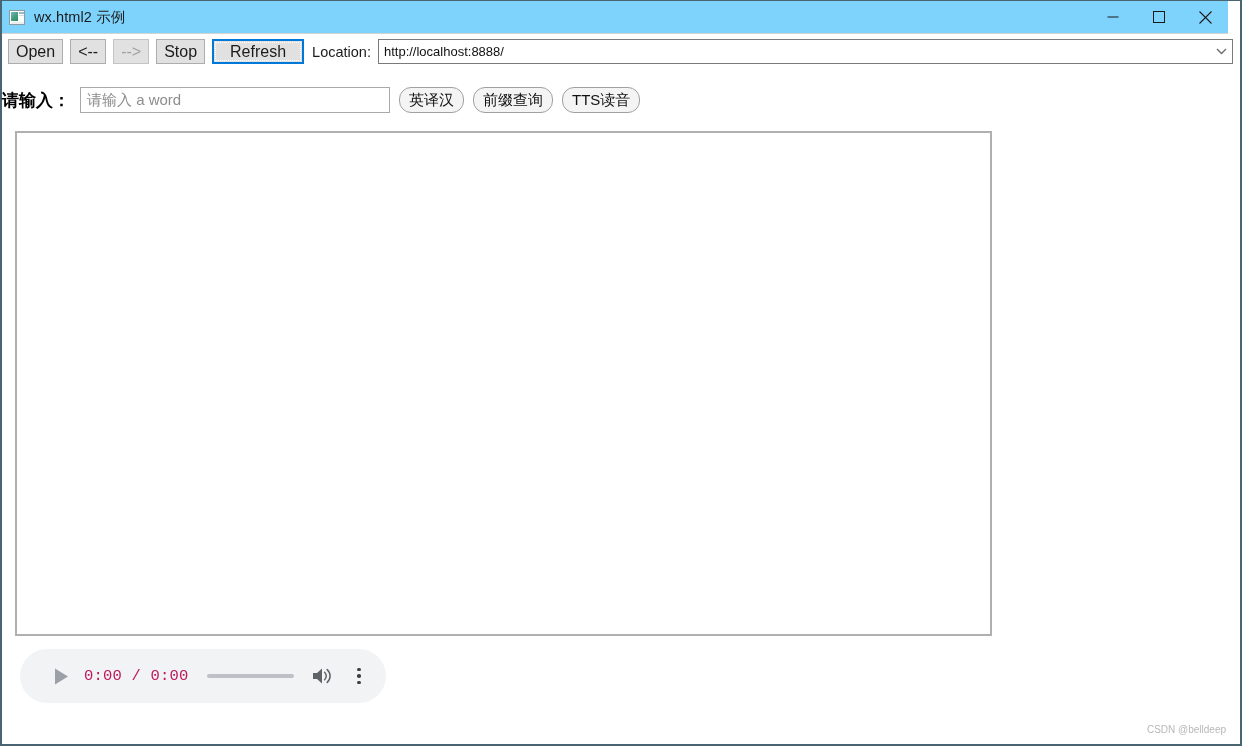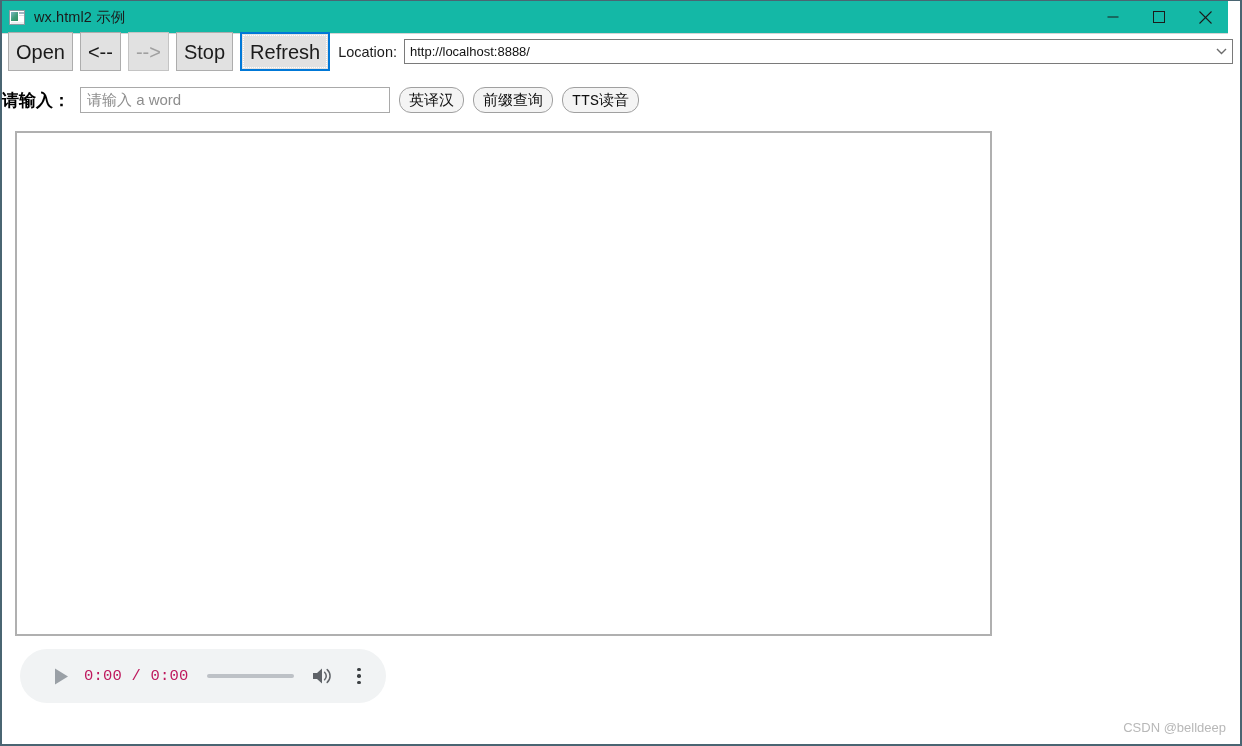--- a/index.html
+++ b/index.html
@@ -28,21 +28,21 @@
     border-top: 1px solid #4a6572;
     background: #ffffff;
   }
 
   
   #titlebar {
     position: absolute;
     left: 0; top: 0;
     right: 12px;
     height: 32px;
-    background: #14b8a6;
+    background: #7dd3fc;
     display: flex;
     align-items: center;
     border-bottom: 1px solid #d4d4d4;
   }
   #app-icon {
     width: 16px;
     height: 15px;
     margin-left: 7px;
     margin-right: 9px;
     box-sizing: border-box;
@@ -102,47 +102,47 @@
     left: 0; top: 33px;
     right: 0;
     height: 35px;
     background: #ffffff;
     display: flex;
     align-items: center;
     padding-left: 6px;
     box-sizing: border-box;
   }
   .tbtn {
-    height: 39px;
+    height: 25px;
     min-width: 20px;
     padding: 0 7px;
     margin-right: 7px;
     box-sizing: border-box;
     border: 1px solid #adadad;
     background: #e1e1e1;
     color: #1b1b1b;
-    font-size: 20px;
+    font-size: 16px;
     font-family: "Liberation Sans", sans-serif;
     display: flex;
     align-items: center;
     justify-content: center;
     white-space: nowrap;
     border-radius: 0;
     line-height: 1;
   }
   .tbtn.disabled {
     color: #a0a0a0;
     background: #e1e1e1;
     border-color: #c4c4c4;
   }
   .tbtn.focused {
     border: 2px solid #0078d7;
     background: #e1e1e1;
     position: relative;
-    padding: 0 8px;
+    padding: 0 16px;
   }
   .tbtn.focused::after {
     content: "";
     position: absolute;
     left: 1px; top: 1px; right: 1px; bottom: 1px;
     border: 1px dotted #ffffff;
     pointer-events: none;
   }
   #location-label {
     font-size: 14.5px;
@@ -220,21 +220,21 @@
     box-sizing: border-box;
     border: 1px solid #a0a0a0;
     background: #f4f4f4;
     color: #111111;
     font-size: 15px;
     display: flex;
     align-items: center;
     justify-content: center;
     white-space: nowrap;
     border-radius: 12px;
-    font-family: Liberation Mono, monospace;
+    font-family: Liberation Sans, sans-serif;
   }
 
   
   #content-area {
     position: absolute;
     left: 13px;
     top: 130px;
     width: 977px;
     height: 505px;
     box-sizing: border-box;
@@ -311,21 +311,21 @@
     border-radius: 50%;
     background: #3c4043;
     margin: 1.6px 0;
   }
 
   
   #watermark {
     position: absolute;
     right: 14px;
     bottom: 9px;
-    font-size: 13px;
+    font-size: 10px;
     color: #b8b8b8;
     white-space: nowrap;
     font-family: "Liberation Sans", sans-serif;
   }
 </style>
 </head>
 <body>
 
 <div id="window">
 

